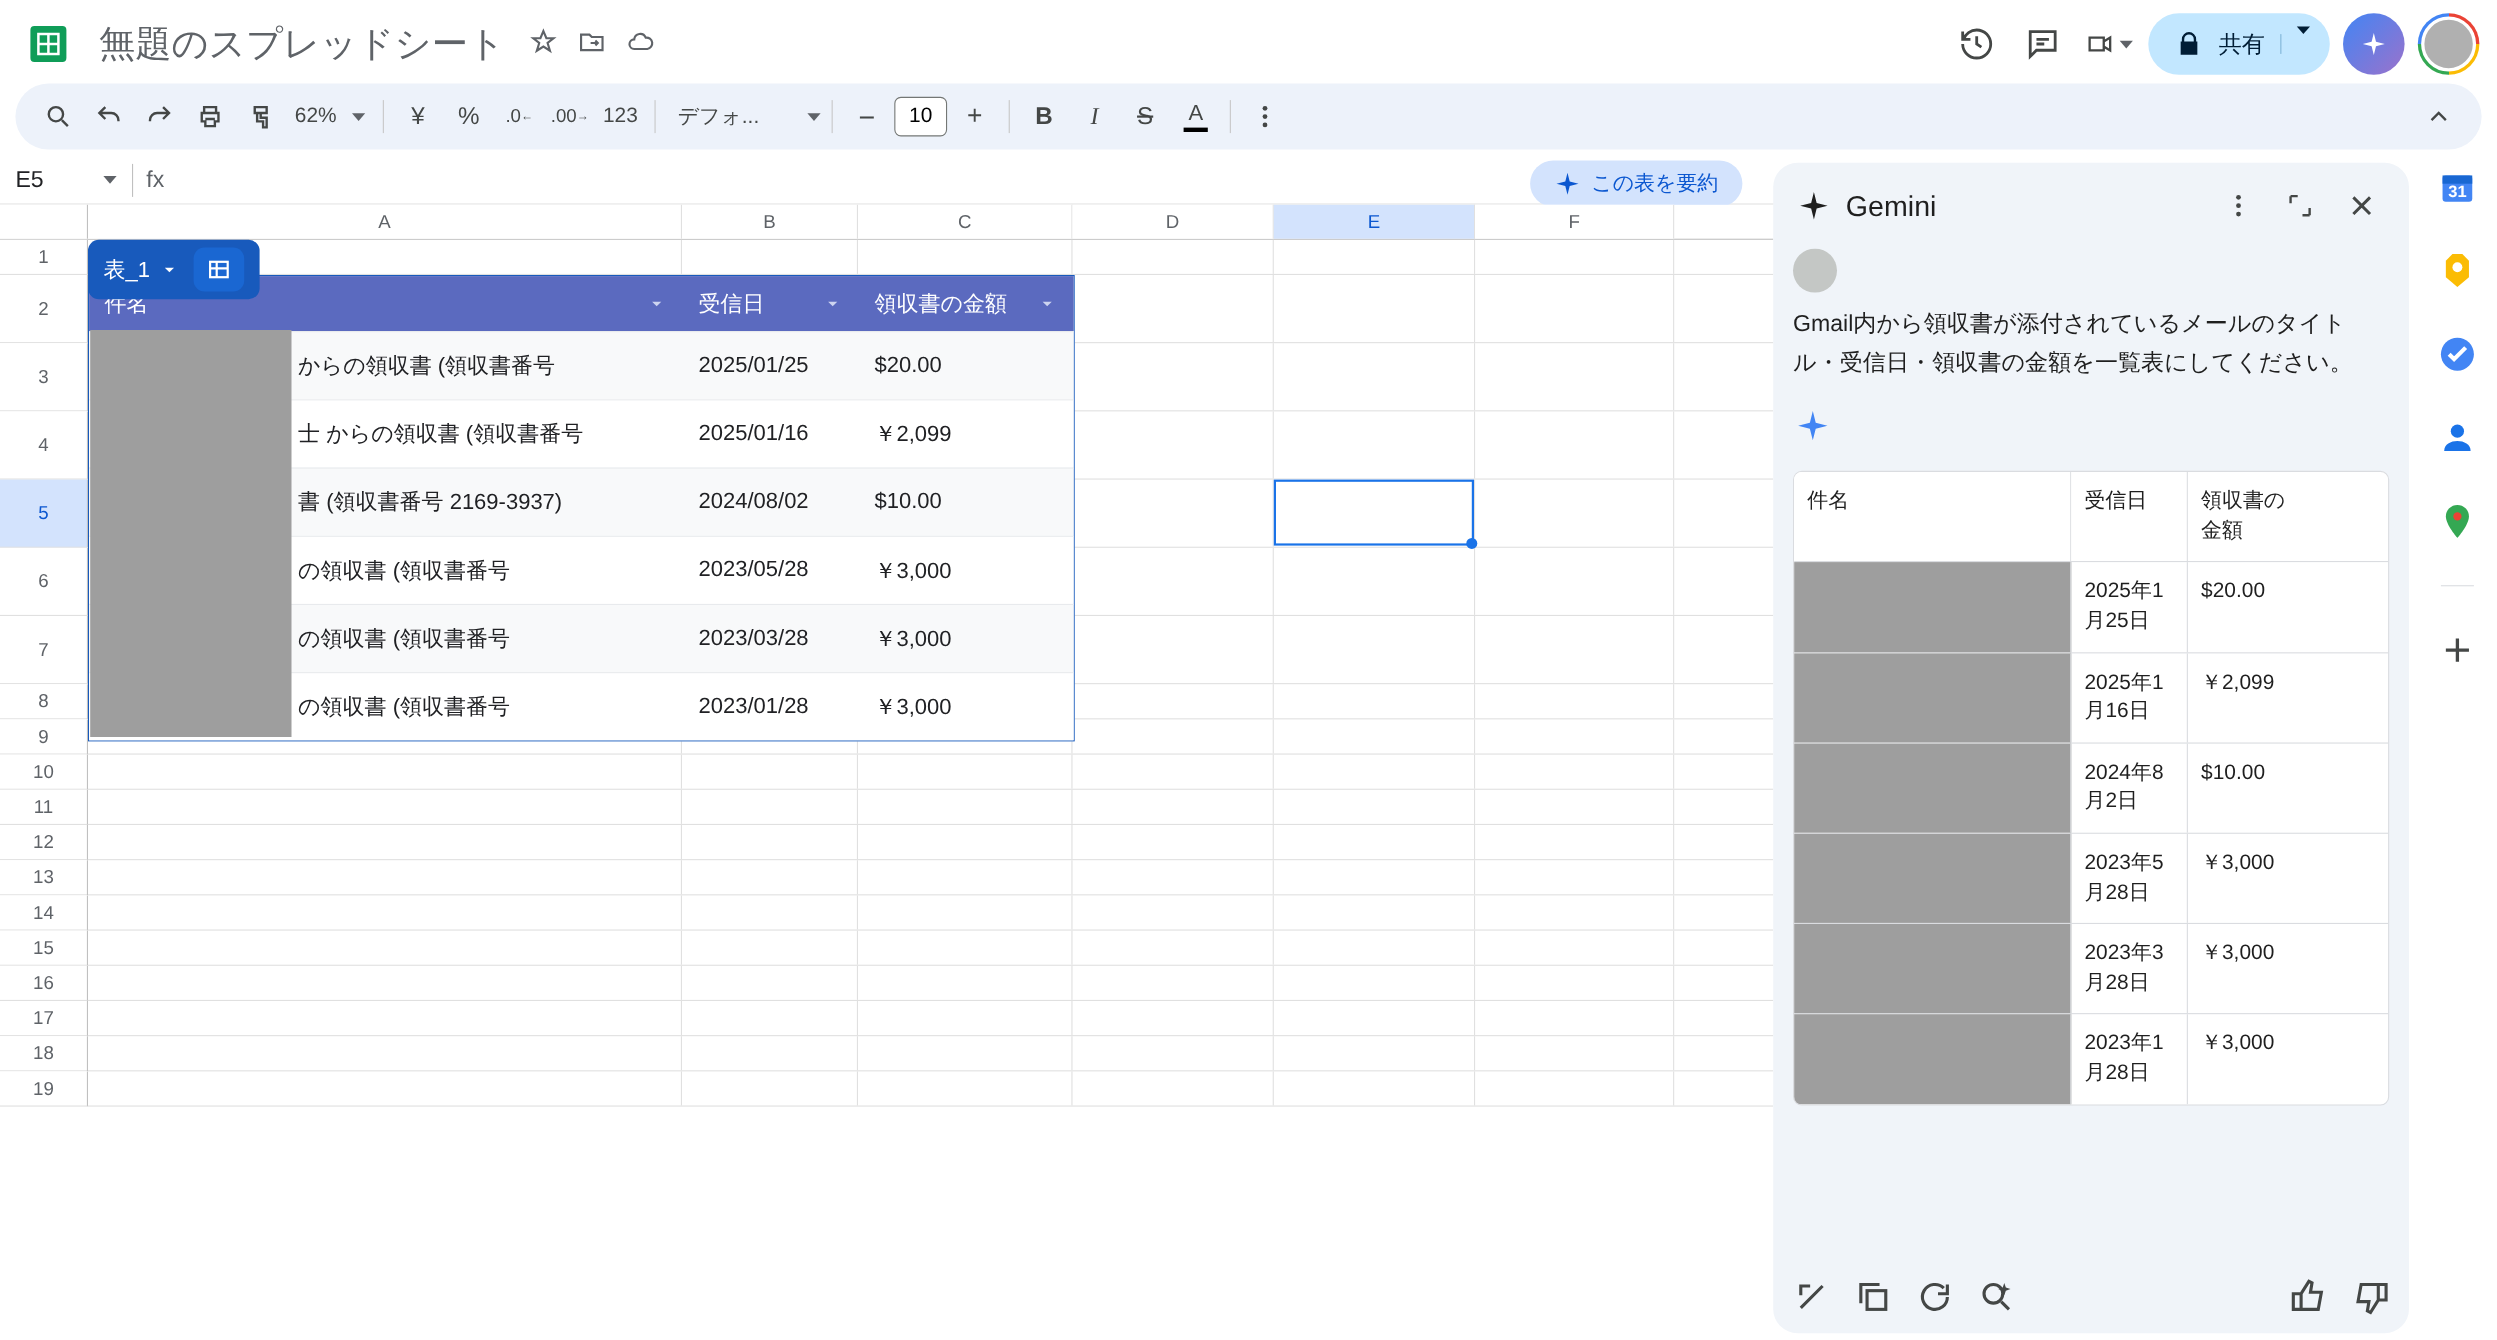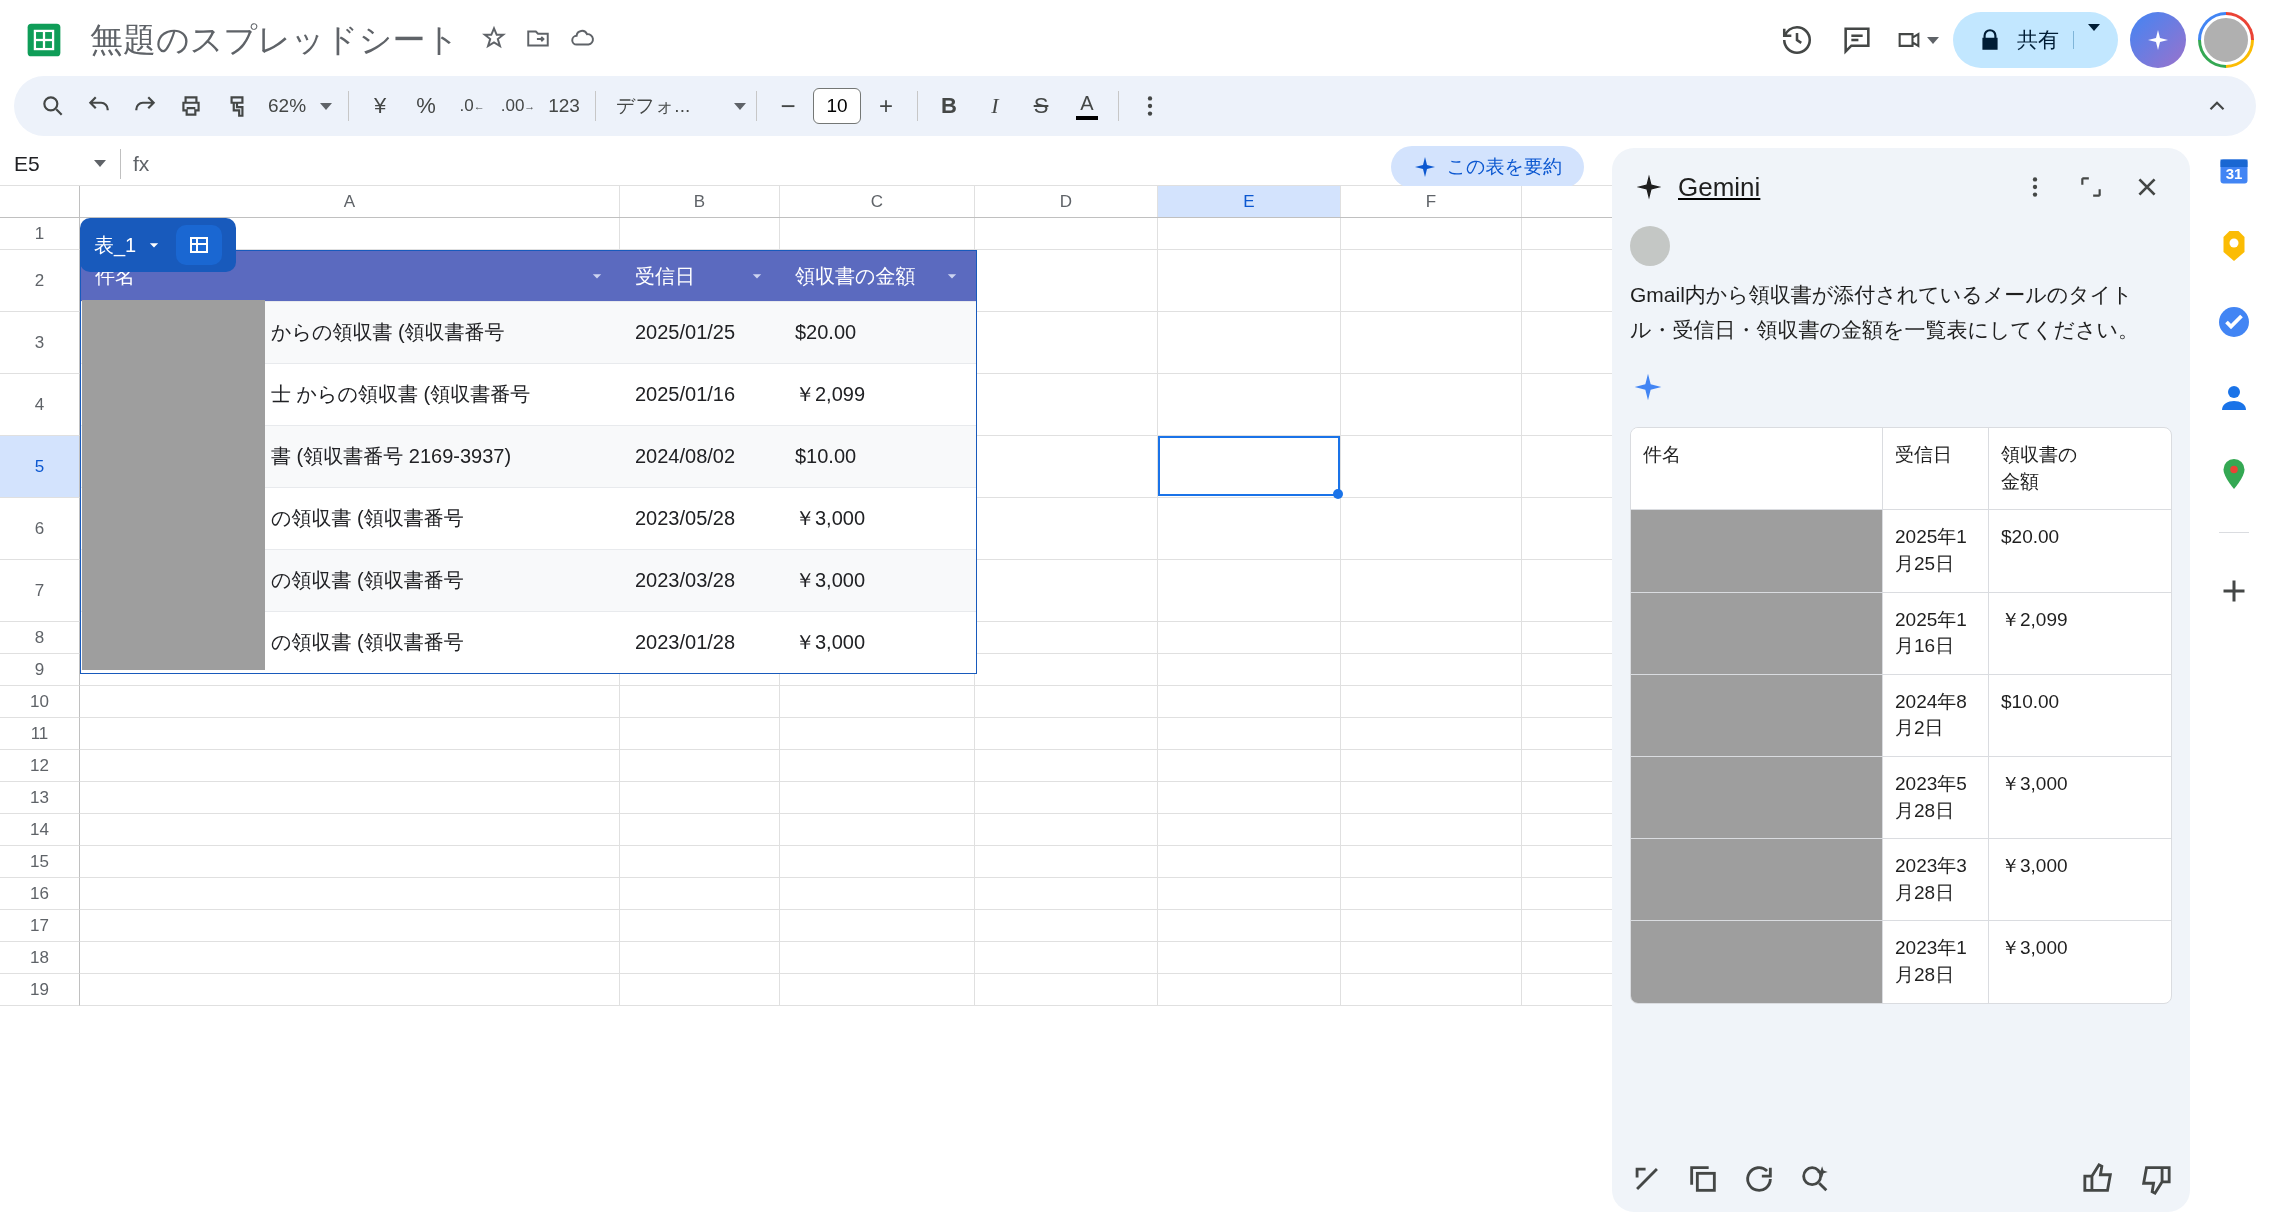--- a/index.html
+++ b/index.html
@@ -66,21 +66,21 @@
 .dt-h { padding: 0 14px; display: flex; align-items: center; justify-content: space-between; font-size: 20px; }
 .dt-row { display: flex; height: 62px; border-top: 1px solid #e8eaed; align-items: center; background: #fff; }
 .dt-row:nth-child(odd) { background: #f8f9fa; }
 .dt-c { padding: 0 14px; font-size: 20px; color: #202124; overflow: hidden; white-space: nowrap; }
 .redact { position: absolute; background: #9e9e9e; z-index: 6; }
 
 .active-cell { position: absolute; border: 2px solid #1a73e8; background: #fff; z-index: 4; }
 .active-handle { position: absolute; right: -5px; bottom: -5px; width: 10px; height: 10px; background: #1a73e8; border-radius: 50%; }
 
 .side-panel { width: 578px; background: #f0f4f9; border-radius: 22px; margin: 6px 8px 6px 0; display: flex; flex-direction: column; overflow: hidden; }
-.sp-head { display: flex; align-items: center; padding: 18px 22px; gap: 14px; text-decoration: underline; }
+.sp-head { display: flex; align-items: center; padding: 18px 22px; gap: 14px; }
 .sp-title { flex: 1; font-size: 26px; font-weight: 400; color: #1f1f1f; }
 .sp-head-btn { width: 42px; height: 42px; display: flex; align-items: center; justify-content: center; cursor: pointer; border-radius: 50%; }
 .sp-body { flex: 1; overflow-y: auto; padding: 0 18px; }
 .sp-avatar { width: 40px; height: 40px; border-radius: 50%; background: #c4c7c5; margin-bottom: 12px; }
 .sp-prompt { font-size: 21px; line-height: 1.65; color: #1f1f1f; margin-bottom: 24px; }
 .sp-star { margin: 18px 0 20px 2px; }
 .sp-table { border: 1px solid #dadce0; border-radius: 8px; overflow: hidden; background: #fff; }
 .sp-tr { display: flex; border-bottom: 1px solid #dadce0; }
 .sp-tr:last-child { border-bottom: none; }
 .sp-th, .sp-td { padding: 14px 12px; font-size: 19px; color: #1f1f1f; line-height: 1.4; }

